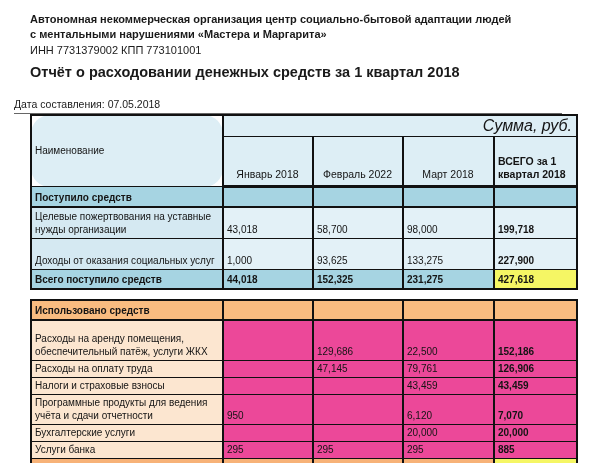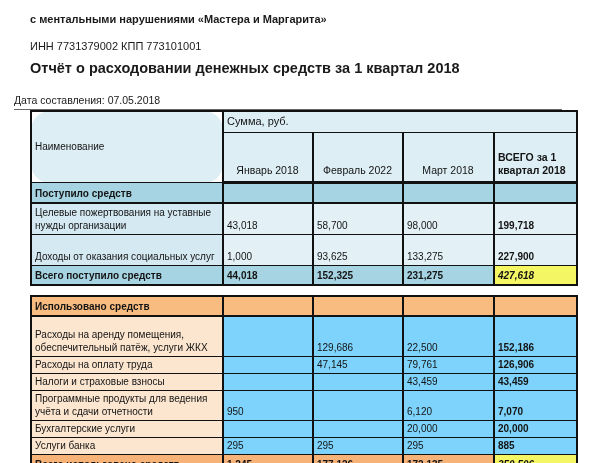--- a/index.html
+++ b/index.html
@@ -3,21 +3,21 @@
 <meta charset="utf-8">
 <style>
   html,body{margin:0;padding:0;background:#fff;}
   .page{
     width:610px;height:463px;background:#fff;overflow:hidden;
     font-family:"Liberation Sans","DejaVu Sans",sans-serif;
     color:#1a1a1a;position:relative;box-sizing:border-box;
   }
   .doc-header{padding:12px 18px 0 30px;}
   .org-line{font-weight:bold;font-size:11px;line-height:15px;}
-  .inn-line{font-size:11px;line-height:15px;margin-top:12px;}
+  .inn-line{font-size:11px;line-height:15px;margin-top:1px;}
   .report-title{font-weight:bold;font-size:14.5px;margin-top:5px;line-height:19px;}
   .date-line{
     margin:16px 0 0 14px;width:548px;font-size:10.5px;line-height:13px;
     border-bottom:1px solid #666;padding-bottom:2px;
   }
   table{
     border-collapse:collapse;table-layout:fixed;margin-left:30px;
     font-size:10px;color:#141414;
   }
   table.fin{border:2px solid #111;width:546px;}
@@ -26,54 +26,55 @@
     border-top:1px solid #111;border-bottom:1px solid #111;
     padding:1px 4px 2px 3px;vertical-align:bottom;overflow:hidden;
     line-height:13px;
   }
   
   col.c-name{width:192px;}
   col.c-m1{width:90px;}col.c-m2{width:90px;}col.c-m3{width:91px;}
   col.c-tot{width:83px;}
   
   .h1 td{background:var(--blue-header,#ddeef5);height:17px;vertical-align:middle;}
-  .sum-h{text-align:left;font-size:11px;border-bottom:1px solid #111;}
+  .sum-h{text-align:right;font-size:16px;border-bottom:1px solid #111;font-style:italic;}
   .name-h{vertical-align:bottom;background:var(--blue-header,#ddeef5);border-radius:19px;}
   .h2 td{
     background:var(--blue-header,#ddeef5);height:43px;text-align:center;
     vertical-align:bottom;padding-bottom:4px;font-size:10.5px;border-bottom:3px solid #111;
   }
   .h2 td.total-h{font-weight:bold;text-align:left;}
   
   .section-row td{font-weight:bold;height:15px;border-bottom:2px solid #111;}
   .income .section-row td{background:var(--blue-section,#a6d4e2);}
   .expense .section-row td{background:var(--orange-section,#f9bc80);}
   
   .num{}
   .income tbody[data-rows] td.name{background:var(--blue-name,#d5e9f2);}
   .income tbody[data-rows] td.num{background:var(--blue-data,#e3f1f7);}
   .expense tbody[data-rows] td.name{background:var(--peach-name,#fce6d0);}
-  .expense tbody[data-rows] td.num{background:#7dd3fc;}
+  .expense tbody[data-rows] td.num{background:#ec4899;}
   td.total{font-weight:bold;}
   .income tbody[data-rows] tr{height:31px;}
   .expense tbody[data-rows] tr{height:15px;}
   .expense tbody[data-rows] tr.tall{height:41px;}
   
   .grand td{font-weight:bold;height:15px;border-top:1px solid #111;}
   .income .grand td{background:var(--blue-section,#a6d4e2);}
   .expense .grand td{background:var(--orange-total,#f7b278);}
-  .grand td.yellow{background:var(--yellow,#f5f664) !important;font-style:italic;}
+  .grand td.yellow{background:var(--yellow,#f5f664) !important;}
   .table-gap{height:9px;}
 </style>
 </head>
 <body>
 
 <div class="page">
 
   <div class="doc-header">
+    <div class="org-line">Автономная некоммерческая организация центр социально-бытовой адаптации людей</div>
     <div class="org-line">с ментальными нарушениями «Мастера и Маргарита»</div>
     <div class="inn-line">ИНН 7731379002 КПП 773101001</div>
     <div class="report-title">Отчёт о расходовании денежных средств за 1 квартал 2018</div>
   </div>
 
   <div class="date-line">Дата составления: 07.05.2018</div>
 
   <table class="fin income">
     <colgroup>
       <col class="c-name">

